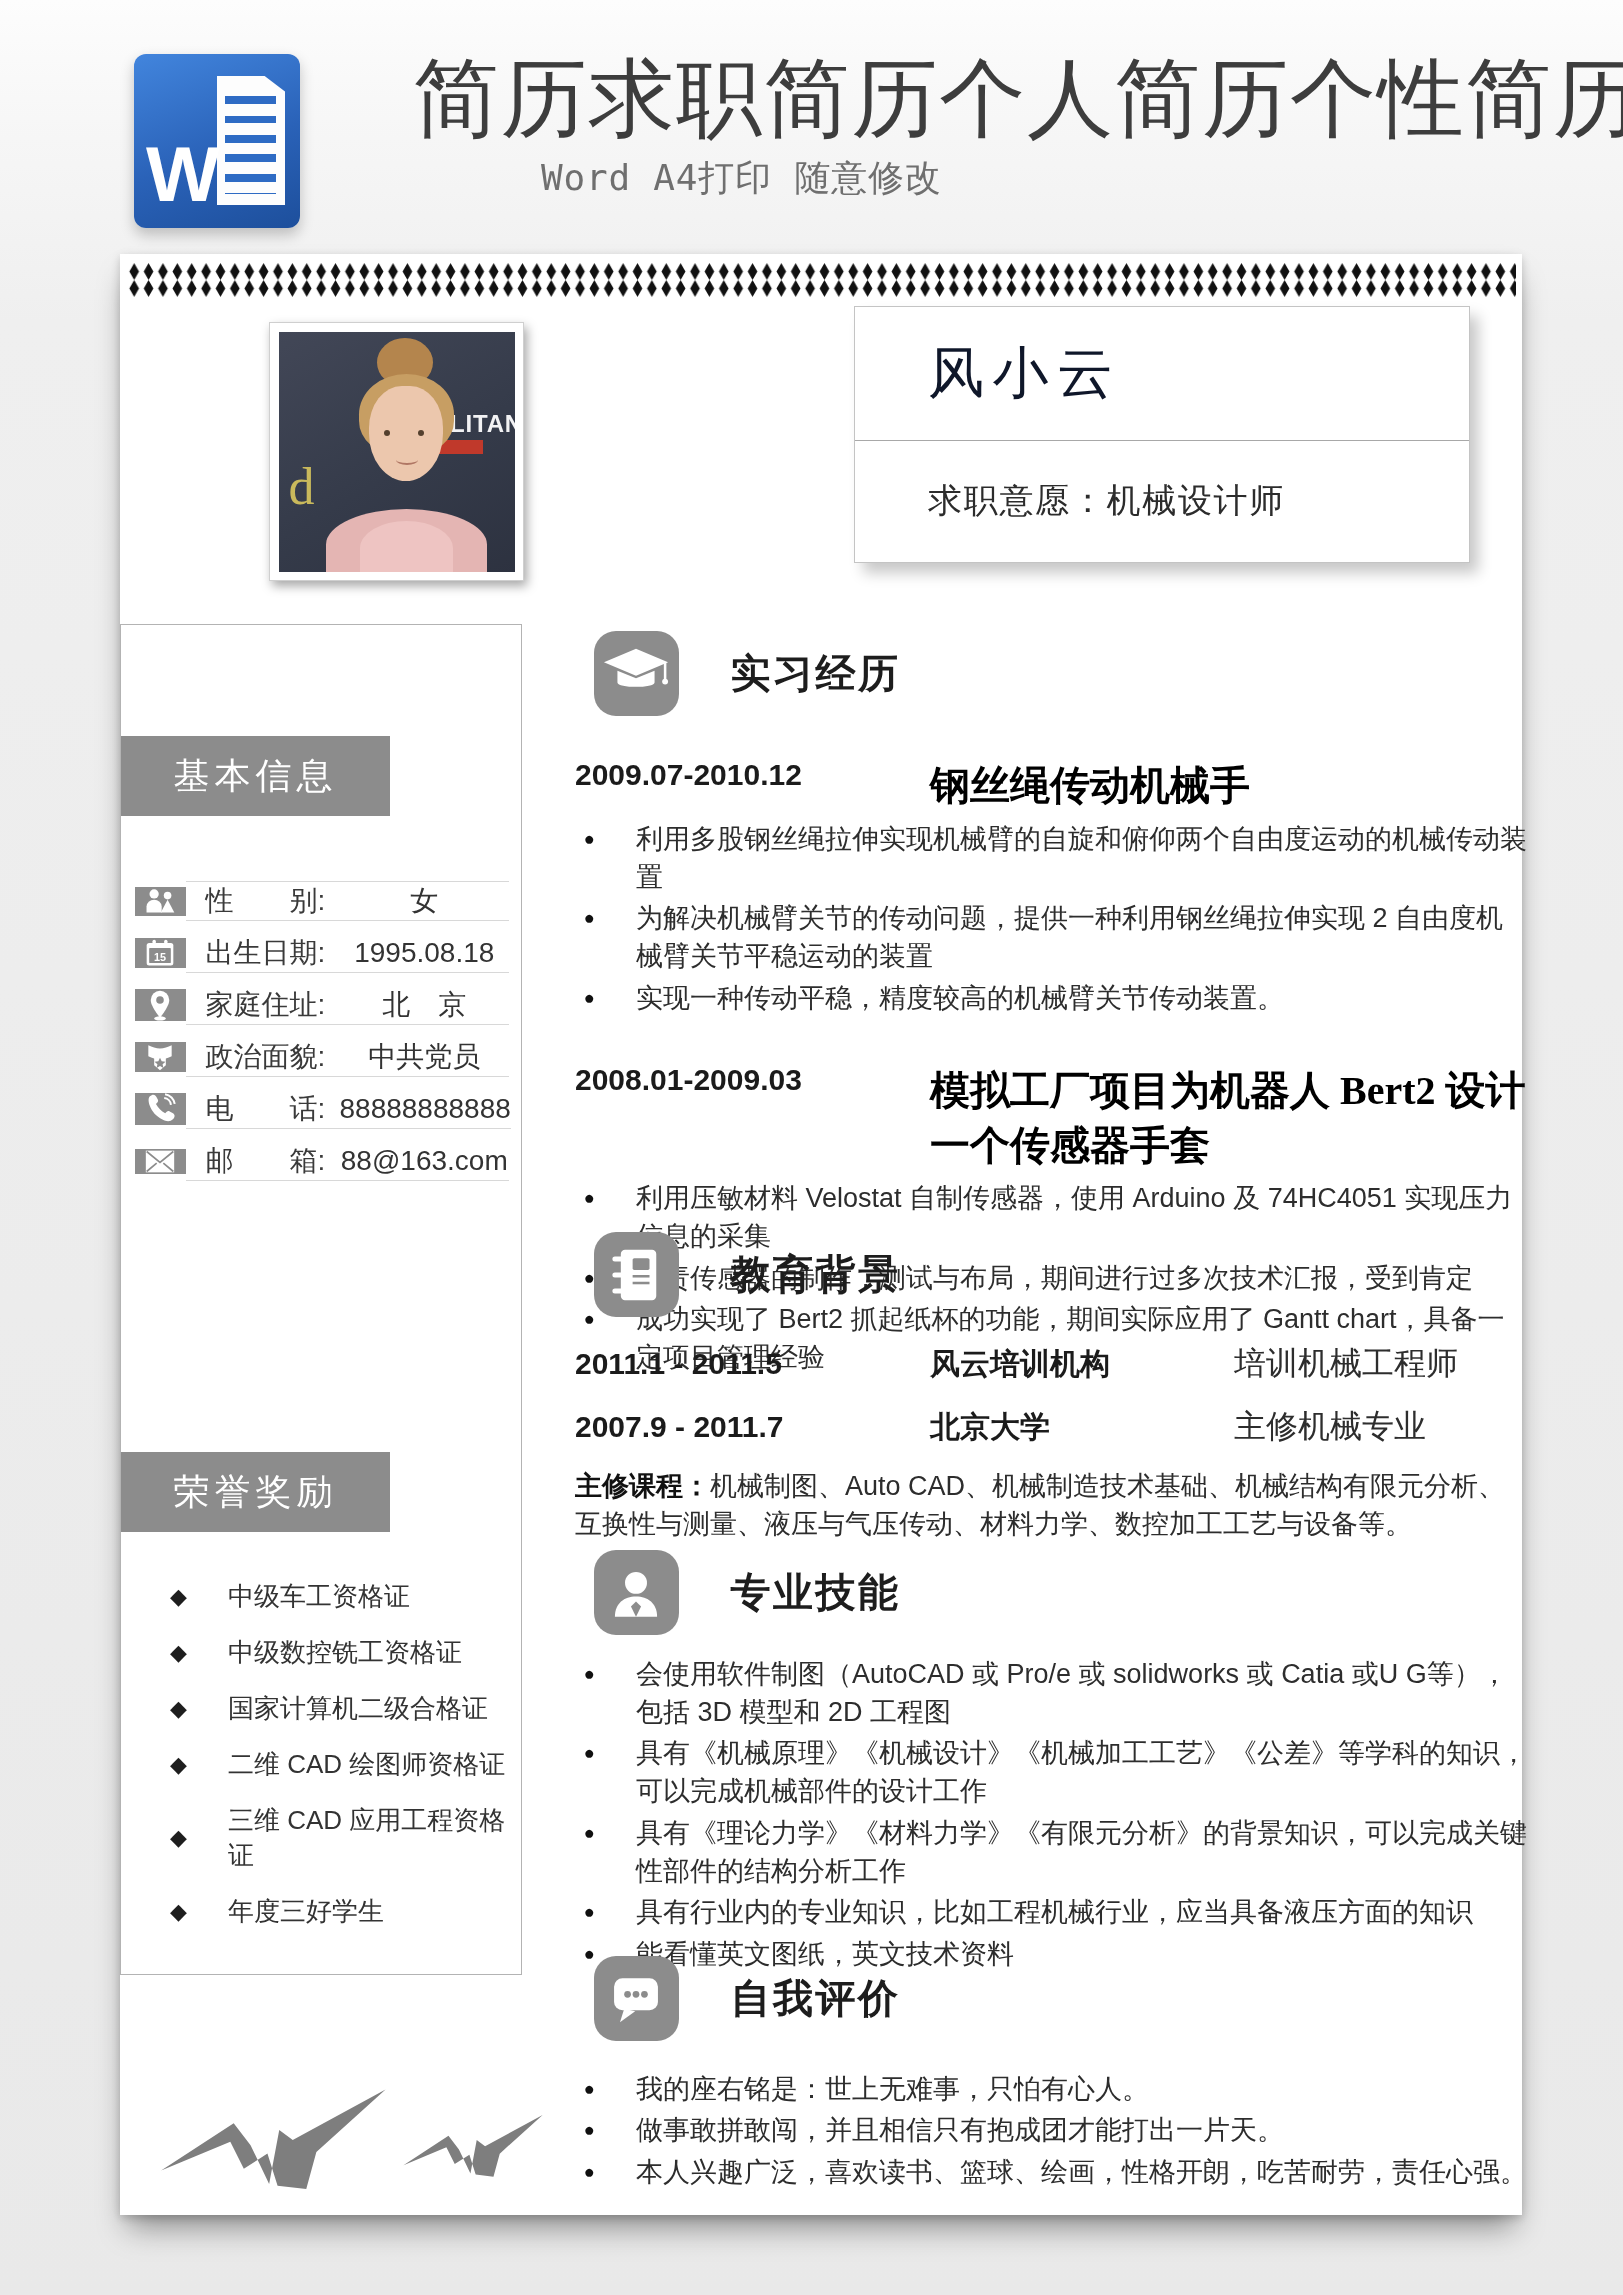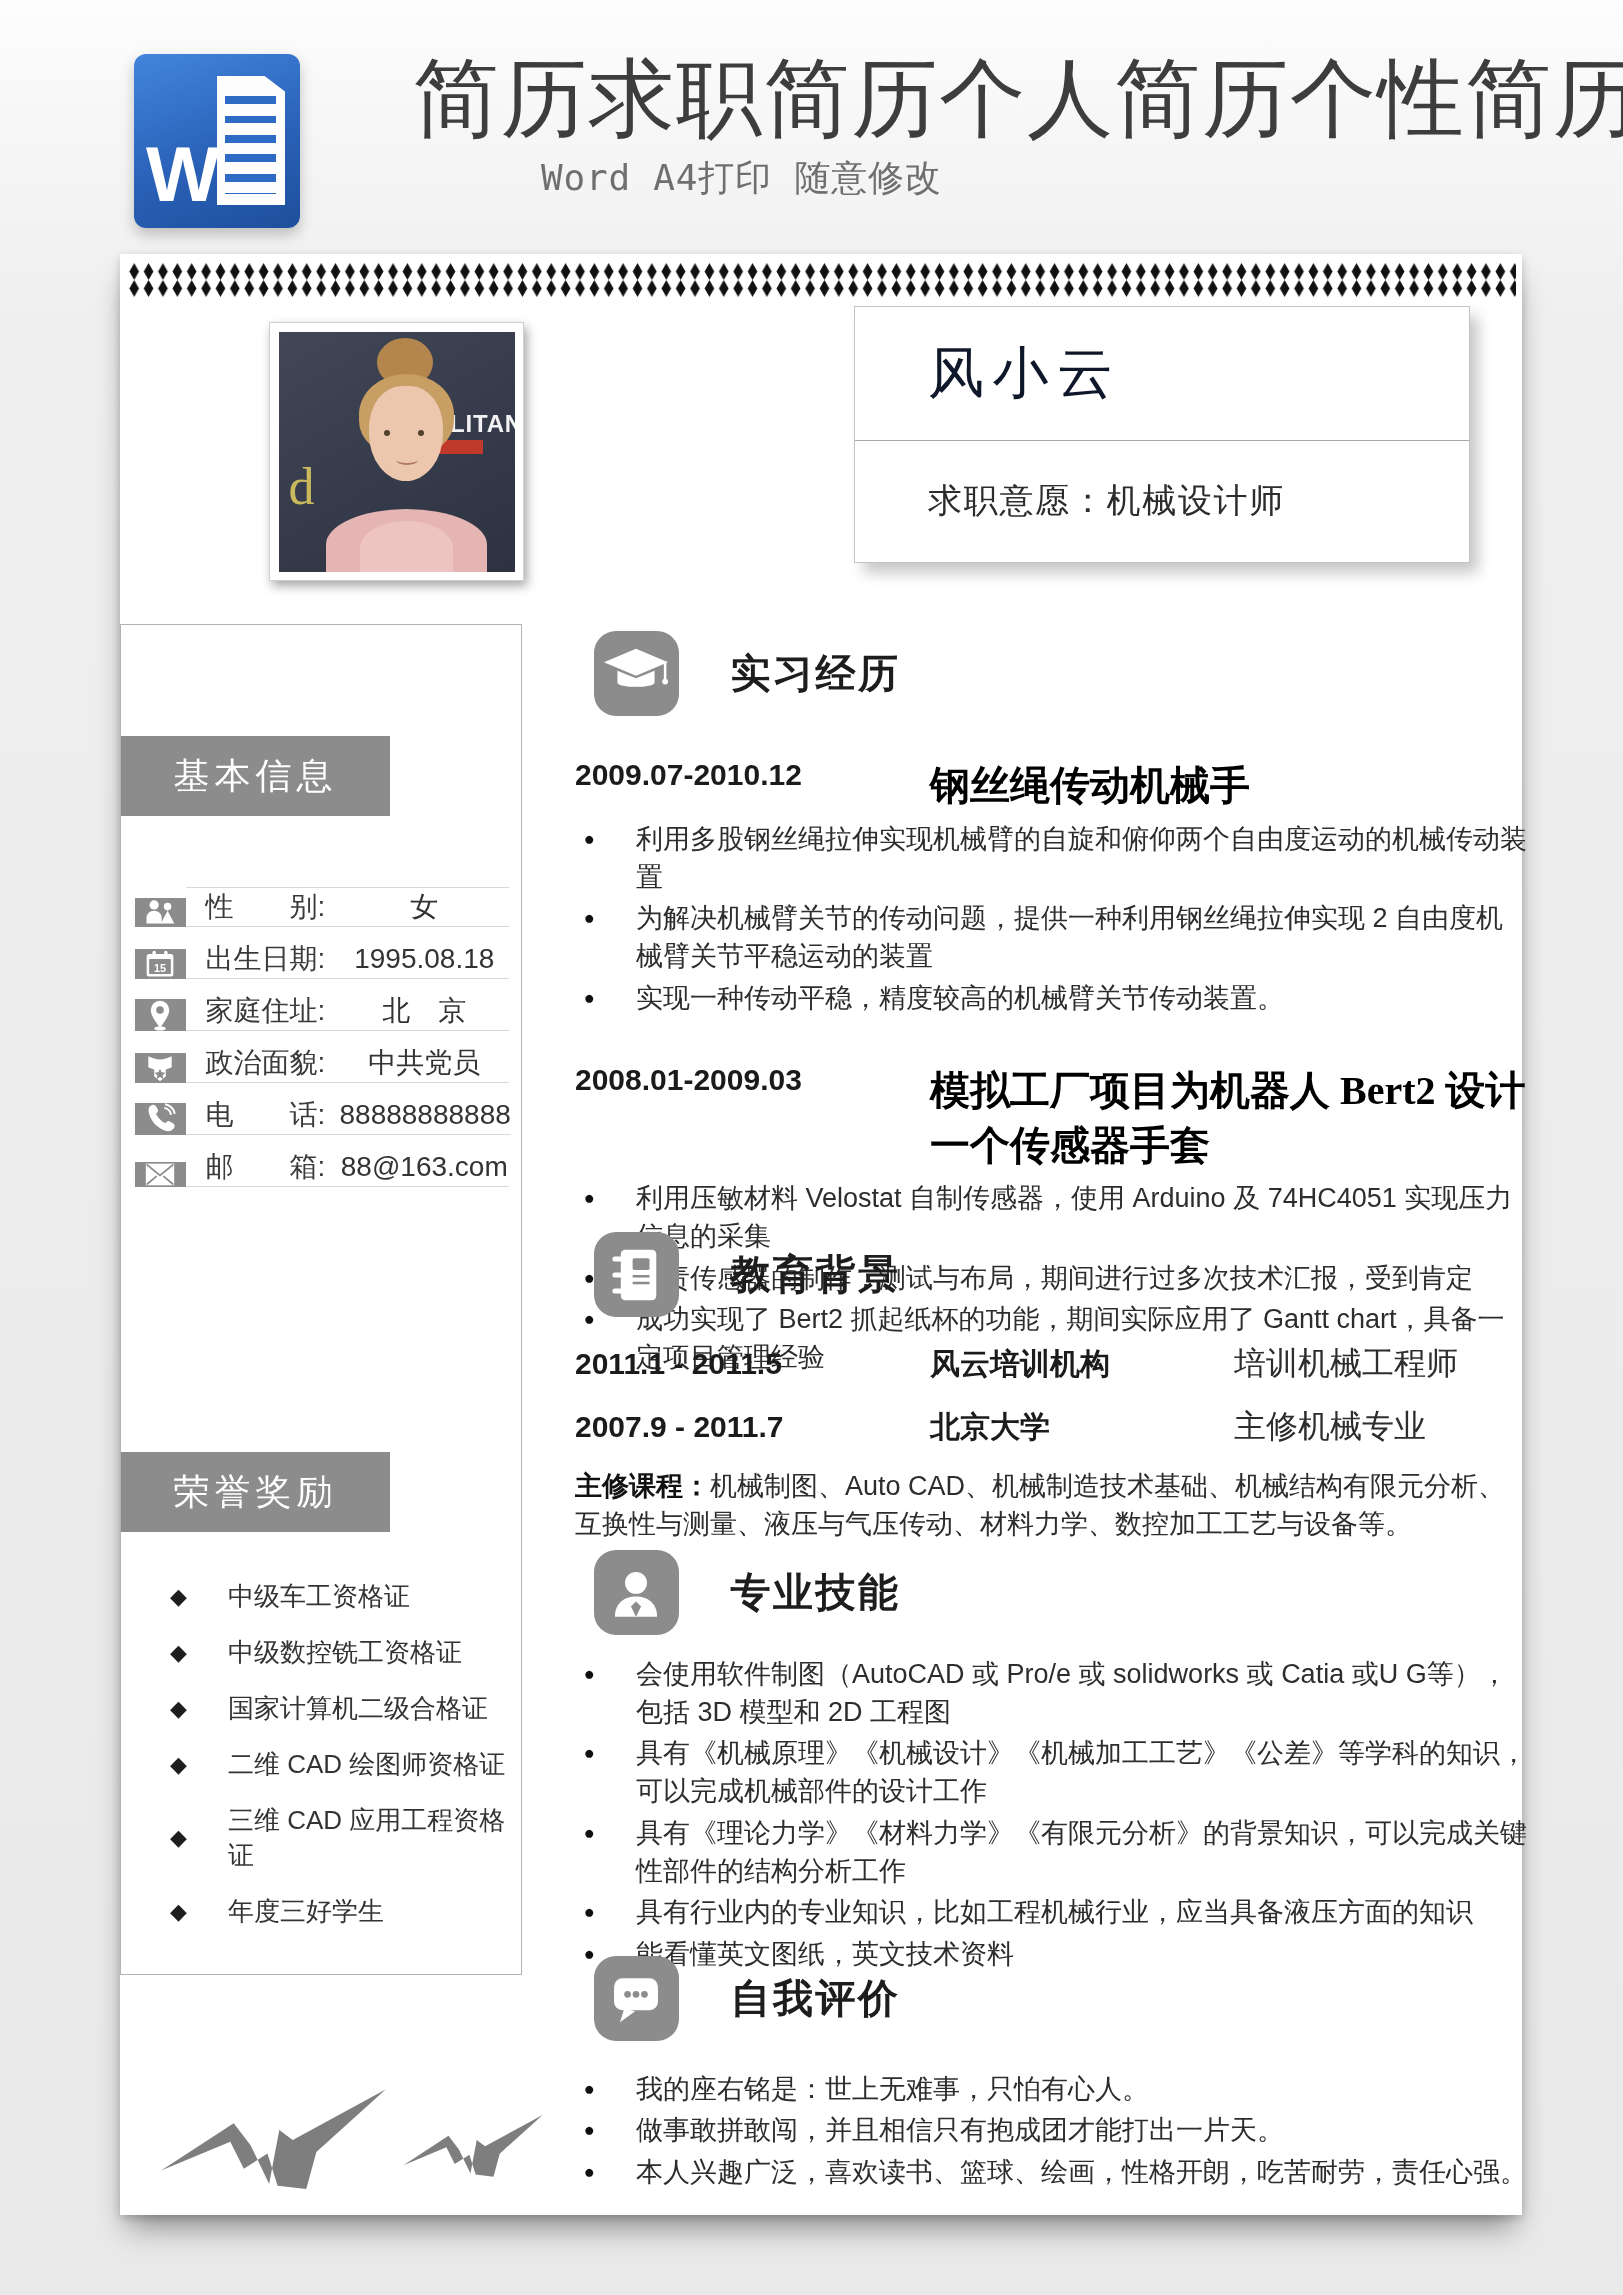--- a/index.html
+++ b/index.html
@@ -54,21 +54,21 @@
     padding-left:73px; font-size:56px; letter-spacing:8.5px; color:#0f172a; }
   .nb-bottom { height:120px; display:flex; align-items:center; padding-left:73px;
     font-size:34px; letter-spacing:1.7px; color:#2c2c2c; }
 
   
   .sidebar-box { position:absolute; left:0; top:370px; width:402px; height:1351px; border:1.7px solid #b3b3b3; }
   .sb-header { position:absolute; left:0; width:269px; height:80px; background:#8c8c8c; color:#fff;
     font-size:36px; letter-spacing:5px; display:flex; align-items:center; justify-content:center; }
   #sb-h1 { top:111px; } #sb-h2 { top:827px; }
   .info-rows { position:absolute; left:13.5px; right:12px; top:250px; }
-  .info-row { display:flex; align-items:flex-end; height:52px; }
+  .info-row { display:flex; align-items:center; height:52px; }
   .icon-cell { width:51px; background:#8c8c8c; display:flex; align-items:center; justify-content:center; flex:none; }
   .row-main { flex:1; display:flex; align-items:center; border-bottom:0.8px solid #d8d8d8; padding-left:20px; }
   .info-row:first-child .row-main { border-top:0.8px solid #d8d8d8; }
   .info-label { width:134px; font-size:28px; color:#3a3a3a; flex:none; }
   .info-value { flex:1; text-align:center; font-size:28px; color:#333; }
   .honors-list { position:absolute; left:49px; right:15px; top:954px; list-style:none; }
   .honors-list li { display:flex; align-items:center; margin-bottom:21px; font-size:26px; color:#333; }
   .h-diamond { font-size:22px; color:#1e1e1e; margin-right:41px; }
   .birds { position:absolute; left:39px; top:1827px; }
 

